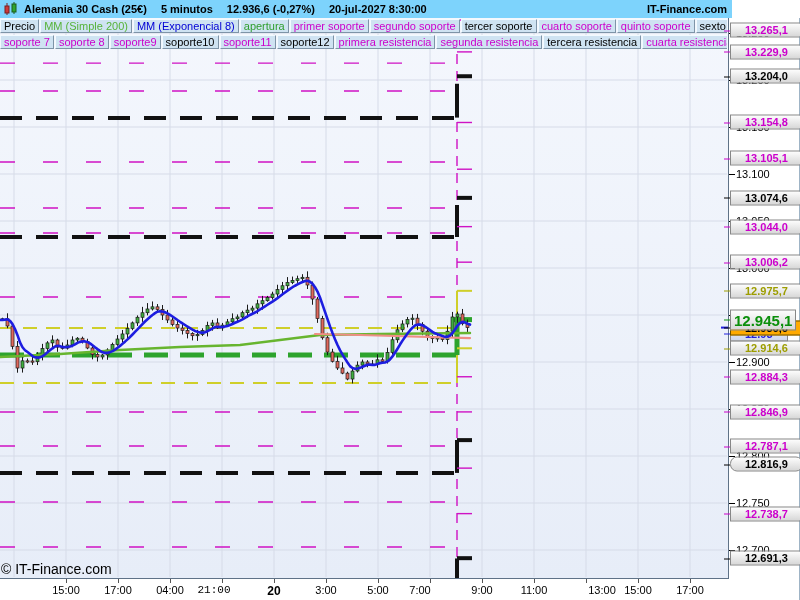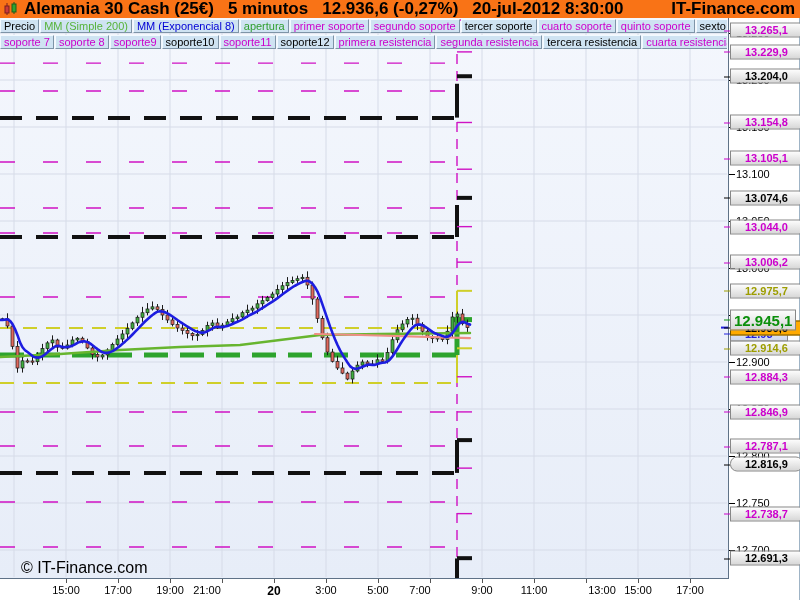--- a/index.html
+++ b/index.html
@@ -1,31 +1,31 @@
 <!DOCTYPE html>
 <html><head>
 <meta charset="utf-8">
 <style>
   html,body{margin:0;padding:0}
   body{width:800px;height:600px;overflow:hidden;font-family:"Liberation Sans",sans-serif;background:#fff;position:relative}
   #app{position:absolute;inset:0;width:800px;height:600px;background:#fff}
 
   
-  #titlebar{position:absolute;left:0;top:0;width:800px;height:18px;background:#f97316;border-bottom:1px solid #8ea9bd;
-    display:flex;align-items:center;font-size:17px;font-weight:bold;color:#000;white-space:nowrap}
+  #titlebar{position:absolute;left:0;top:0;width:732px;height:18px;background:#7dd3fc;border-bottom:1px solid #8ea9bd;
+    display:flex;align-items:center;font-size:11px;font-weight:bold;color:#000;white-space:nowrap}
   #titlebar .seg{margin-left:14px}
   #titlebar .first{margin-left:6px}
   #brand{margin-left:auto;margin-right:5px;font-weight:bold}
   #candleicon{width:15px;height:14px;margin-left:3px;flex:0 0 auto}
 
   
   #plot{position:absolute;left:0;top:18px;width:728px;height:560px;background:linear-gradient(#f4f7fd,#e7edf8);
     border-right:1px solid #5f7287;border-bottom:1px solid #5f7287;z-index:1}
   #plot svg{position:absolute;left:0;top:0}
-  #copyright{position:absolute;left:21px;bottom:1px;font-size:16px;color:#000;z-index:2}
+  #copyright{position:absolute;left:1px;bottom:1px;font-size:14px;color:#000;z-index:2}
 
   
   #legend{position:absolute;left:0;top:19px;width:727px;height:33px;overflow:hidden;white-space:nowrap;z-index:3;line-height:0}
   .lrow{height:16px}
   .lcell{display:inline-block;background:#cfe3f2;border:1px solid;border-color:#f2faff #7e94a7 #7e94a7 #f2faff;
     padding:0 3px;margin-right:1px;font-size:11px;height:12px;line-height:12px;vertical-align:top}
   .c-k{color:#000}.c-m{color:#cc00cc}.c-g{color:#56b339}.c-b{color:#0000d4}.c-a{color:#2f9e2f}
 
   
   #pricecol{position:absolute;left:729px;top:18px;width:70px;height:582px;background:#fff;z-index:4;border-right:1px solid #9fb4c6}
@@ -54,21 +54,21 @@
   <div id="titlebar">
     <svg id="candleicon" viewBox="0 0 15 14">
       <line x1="4" y1="1" x2="4" y2="13" stroke="#7a1f1f" stroke-width="1"></line>
       <rect x="2" y="4" width="4" height="7" fill="#cc3a3a" stroke="#7a1f1f" stroke-width="1"></rect>
       <line x1="11" y1="0" x2="11" y2="12" stroke="#1c5c1c" stroke-width="1"></line>
       <rect x="9" y="2" width="4" height="8" fill="#2fa52f" stroke="#1c5c1c" stroke-width="1"></rect>
     </svg>
     <span class="seg first">Alemania 30 Cash (25€)</span>
     <span class="seg">5 minutos</span>
     <span class="seg">12.936,6 (-0,27%)</span>
-    <span class="seg">20-jul-2012 8:30:00</span>
+    <span class="seg">20-jul-2027 8:30:00</span>
     <span id="brand">IT-Finance.com</span>
   </div>
 
   <div id="plot">
     <div id="svgwrap">
         <svg width="728" height="560" viewBox="0 18 728 560">
           <line x1="14" y1="19" x2="14" y2="577" stroke="#d6dbe8" stroke-width="1"></line>
           <line x1="66" y1="19" x2="66" y2="577" stroke="#d6dbe8" stroke-width="1"></line>
           <line x1="118" y1="19" x2="118" y2="577" stroke="#d6dbe8" stroke-width="1"></line>
           <line x1="170" y1="19" x2="170" y2="577" stroke="#d6dbe8" stroke-width="1"></line>
@@ -369,23 +369,23 @@
       <div class="pbox lab-m" style="top: 428px;">12.787,1</div>
       <div class="pbox lab-m" style="top: 495.622px;">12.738,7</div>
       <div class="pbox lab-k" style="top: 540.178px;">12.691,3</div>
     </div>
 
   <div id="timeaxis">
       <div class="tlabel" style="left: 66px;">15:00</div>
       <div class="ttick" style="left: 66px;"></div>
       <div class="tlabel" style="left: 118px;">17:00</div>
       <div class="ttick" style="left: 118px;"></div>
-      <div class="tlabel" style="left: 170px;">19:00</div>
+      <div class="tlabel" style="left: 170px;">04:00</div>
       <div class="ttick" style="left: 170px;"></div>
-      <div class="tlabel" style="left: 207px;">21:00</div>
+      <div class="tlabel" style="left: 214px; font-family: Liberation Mono, monospace;">21:00</div>
       <div class="ttick" style="left: 222px;"></div>
       <div class="tlabel bold" style="left: 274px;">20</div>
       <div class="ttick" style="left: 274px;"></div>
       <div class="tlabel" style="left: 326px;">3:00</div>
       <div class="ttick" style="left: 326px;"></div>
       <div class="tlabel" style="left: 378px;">5:00</div>
       <div class="ttick" style="left: 378px;"></div>
       <div class="tlabel" style="left: 420px;">7:00</div>
       <div class="ttick" style="left: 430px;"></div>
       <div class="tlabel" style="left: 482px;">9:00</div>

